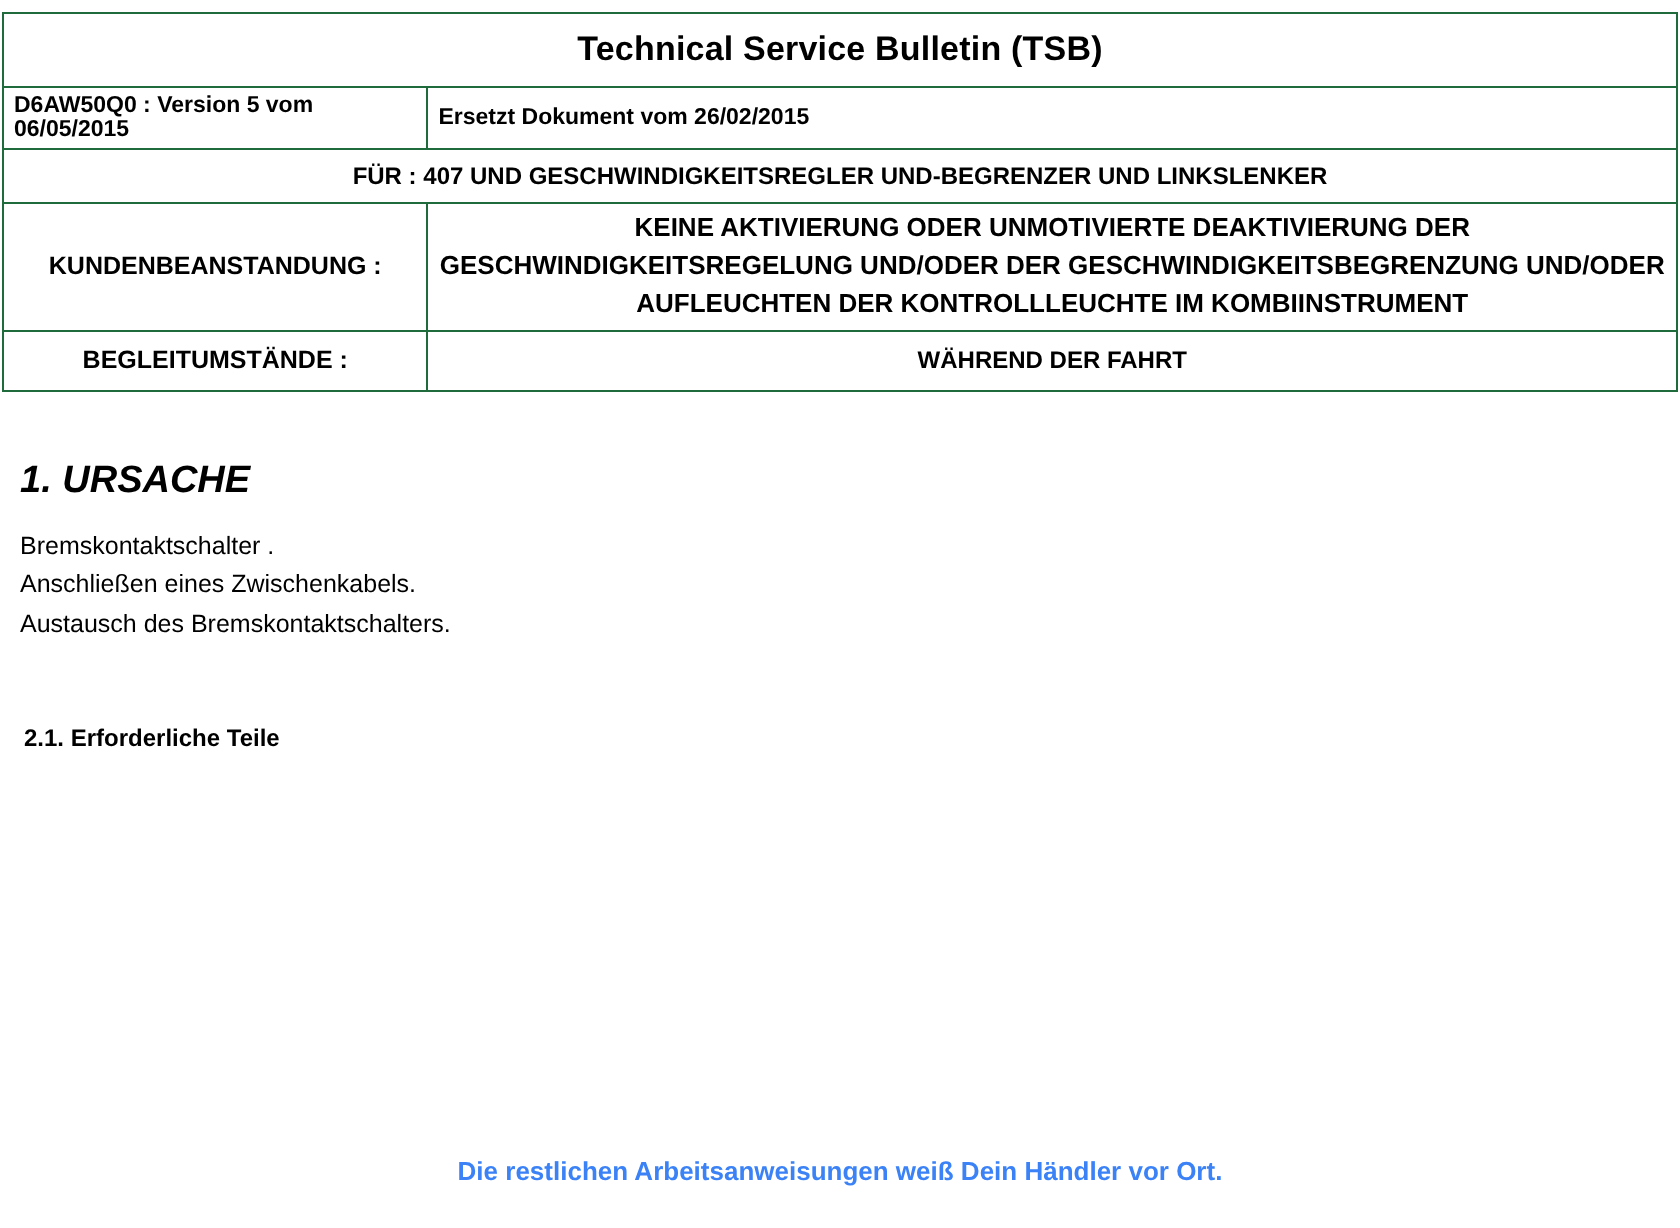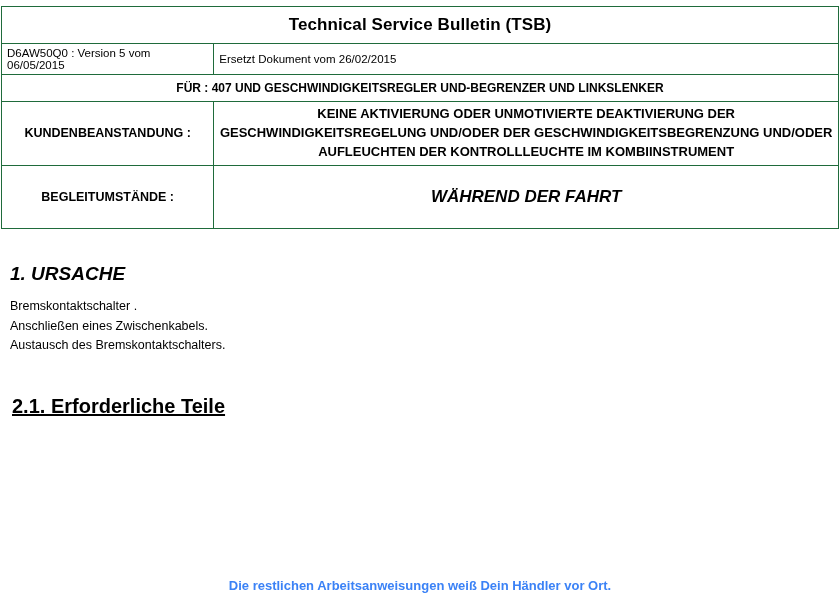--- a/index.html
+++ b/index.html
@@ -38,21 +38,21 @@
   .title-cell {
     text-align: center;
     font-size: 17px;
     font-weight: bold;
     height: 30px;
     letter-spacing: .1px;
   }
 
   .meta-cell {
     font-size: 11.5px;
-    font-weight: normal;
+    font-weight: bold;
     height: 20px;
   }
 
   .scope-cell {
     text-align: center;
     font-size: 12px;
     font-weight: bold;
     height: 20px;
   }
 
@@ -65,23 +65,22 @@
 
   .value-cell {
     text-align: center;
     font-size: 13px;
     font-weight: bold;
     line-height: 1.45;
     padding: 8px 10px;
   }
 
   .value-cell.small {
-    font-size: 17px;
-    padding: 19px 10px;
-    font-style: italic;
+    font-size: 12px;
+    padding: 6px 10px;
   }
 
   
   .body-content {
     padding: 34px 0 0 10px;
   }
 
   .section-heading {
     font-size: 19px;
     font-style: italic;
@@ -93,24 +92,23 @@
     margin-top: 38px;
   }
 
   .para {
     font-size: 12.5px;
     line-height: 1.55;
     margin: 0;
   }
 
   .sub-heading {
-    font-size: 20px;
+    font-size: 12px;
     font-weight: bold;
     margin: 40px 0 8px 2px;
-    text-decoration: underline;
   }
 
   .parts-list {
     margin: 0;
     padding: 0;
     list-style: none;
   }
   .parts-list li {
     font-size: 12.5px;
     line-height: 1.55;

